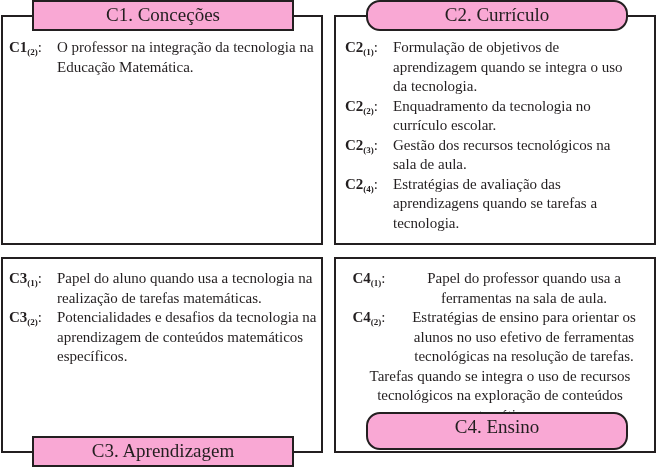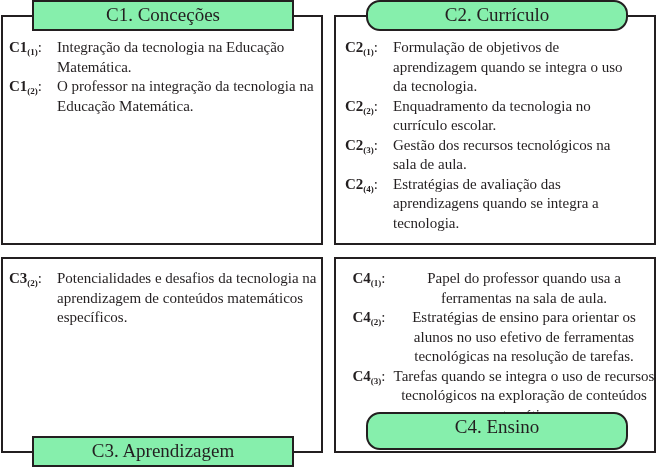--- a/index.html
+++ b/index.html
@@ -1,37 +1,33 @@
 <!DOCTYPE html>
 <html><head>
 <meta charset="utf-8">
 <style>
   html, body { margin: 0; padding: 0; background: #ffffff; }
   body { width: 657px; height: 467px; position: relative; overflow: hidden;
          font-family: "Liberation Serif", "DejaVu Serif", serif; color: #231f20; }
   .box { position: absolute; border: 2px solid #231f20; box-sizing: border-box; background: #fff; }
-  .tab { position: absolute; border: 2px solid #231f20; box-sizing: border-box; background: #86efac;
+  .tab { position: absolute; border: 2px solid #231f20; box-sizing: border-box; background: #f9a8d4;
          text-align: center; font-size: 19px; line-height: 26px; z-index: 2; }
   .items { position: absolute; left: 8px; right: 4px; font-size: 15px; line-height: 19.5px; }
   .item { display: flex; }
   .code { flex: 0 0 48px; font-weight: bold; white-space: nowrap; }
   .code sub { font-size: 9px; font-weight: bold; vertical-align: -3px; }
   .code .colon { font-weight: normal; }
   .text { flex: 1; }
 </style>
 </head>
 <body>
 
 <div class="box" style="left:1px;top:15px;width:322px;height:230px;"></div>
 <div class="tab" style="left:32px;top:0;width:262px;height:31px;">C1. Conceções</div>
 <div class="items" style="left:9px;top:38px;width:310px;">
-  <div class="item">
-    <span class="code"><span>C1</span><sub>(1)</sub><span class="colon">:</span></span>
-    <span class="text">Integração da tecnologia na Educação Matemática.</span>
-  </div>
   <div class="item">
     <span class="code"><span>C1</span><sub>(2)</sub><span class="colon">:</span></span>
     <span class="text">O professor na integração da tecnologia na Educação Matemática.</span>
   </div>
 </div>
 
 <div class="box" style="left:334px;top:15px;width:322px;height:230px;"></div>
 <div class="tab" style="left:366px;top:0;width:262px;height:31px;border-radius:14px;">C2. Currículo</div>
 <div class="items" style="left:345px;top:38px;width:280px;">
   <div class="item">
@@ -41,41 +37,44 @@
   <div class="item">
     <span class="code"><span>C2</span><sub>(2)</sub><span class="colon">:</span></span>
     <span class="text">Enquadramento da tecnologia no currículo escolar.</span>
   </div>
   <div class="item">
     <span class="code"><span>C2</span><sub>(3)</sub><span class="colon">:</span></span>
     <span class="text">Gestão dos recursos tecnológicos na sala de aula.</span>
   </div>
   <div class="item">
     <span class="code"><span>C2</span><sub>(4)</sub><span class="colon">:</span></span>
-    <span class="text">Estratégias de avaliação das aprendizagens quando se integra a tecnologia.</span>
+    <span class="text">Estratégias de avaliação das aprendizagens quando se tarefas a tecnologia.</span>
   </div>
 </div>
 
 <div class="box" style="left:1px;top:257px;width:322px;height:196px;"></div>
 <div class="tab" style="left:32px;top:436px;width:262px;height:31px;">C3. Aprendizagem</div>
 <div class="items" style="left:9px;top:269px;width:310px;">
+  <div class="item">
+    <span class="code"><span>C3</span><sub>(1)</sub><span class="colon">:</span></span>
+    <span class="text">Papel do aluno quando usa a tecnologia na realização de tarefas matemáticas.</span>
+  </div>
   <div class="item">
     <span class="code"><span>C3</span><sub>(2)</sub><span class="colon">:</span></span>
     <span class="text">Potencialidades e desafios da tecnologia na aprendizagem de conteúdos matemáticos específicos.</span>
   </div>
 </div>
 
 <div class="box" style="left:334px;top:257px;width:322px;height:196px;"></div>
 <div class="tab" style="left:366px;top:412px;width:262px;height:38px;border-radius:14px;">C4. Ensino</div>
 <div class="items" style="left:345px;top:269px;width:310px;text-align:center;">
   <div class="item">
     <span class="code"><span>C4</span><sub>(1)</sub><span class="colon">:</span></span>
     <span class="text">Papel do professor quando usa a ferramentas na sala de aula.</span>
   </div>
   <div class="item">
     <span class="code"><span>C4</span><sub>(2)</sub><span class="colon">:</span></span>
     <span class="text">Estratégias de ensino para orientar os alunos no uso efetivo de ferramentas tecnológicas na resolução de tarefas.</span>
   </div>
   <div class="item">
-    <span class="code"><span>C4</span><sub>(3)</sub><span class="colon">:</span></span>
     <span class="text">Tarefas quando se integra o uso de recursos tecnológicos na exploração de conteúdos matemáticos.</span>
   </div>
 </div>
 
 </body></html>

